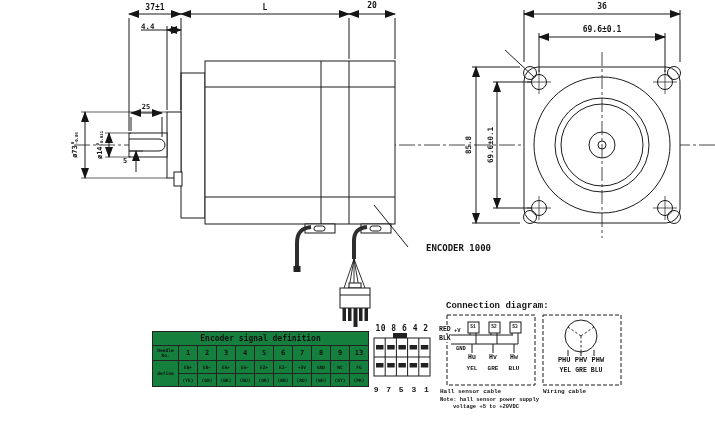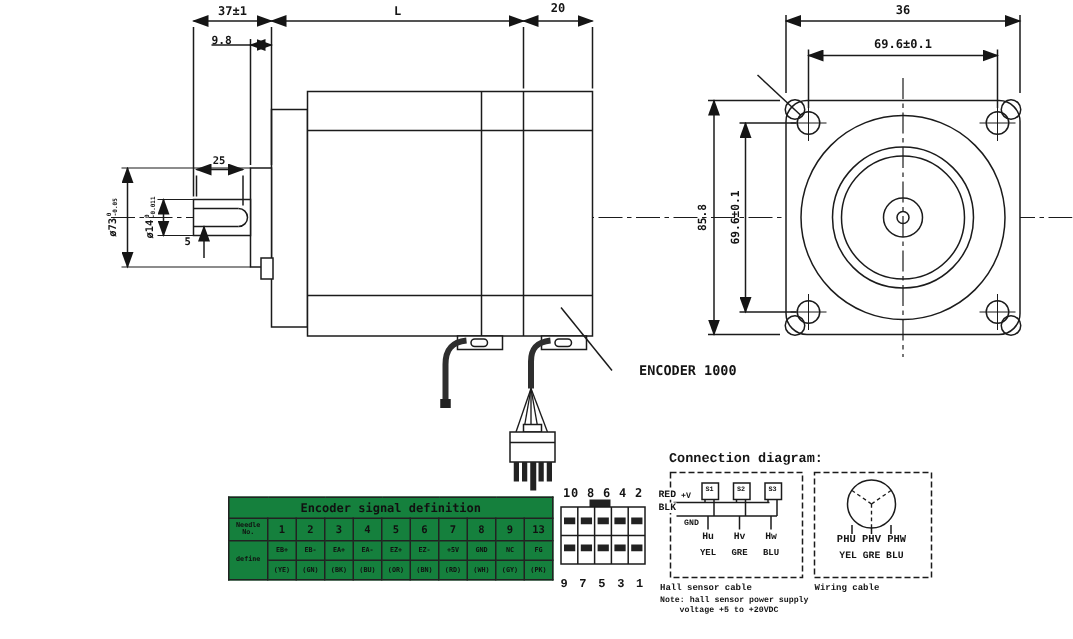--- a/index.html
+++ b/index.html
@@ -193,21 +193,21 @@
     </g>
     <line x1="549" y1="350" x2="549" y2="356"></line>
     <line x1="562" y1="352" x2="562" y2="356"></line>
     <line x1="575" y1="350" x2="575" y2="356"></line>
   </g>
 </svg>
 
 <div class="lbl c" style="left:136px;top:3px;font-size:8px;">37±1</div>
 <div class="lbl c" style="left:246px;top:3px;font-size:8px;">L</div>
 <div class="lbl c" style="left:353px;top:1px;font-size:8px;">20</div>
-<div class="lbl" style="left:122px;top:22px;font-size:7.5px;">9.8</div>
+<div class="lbl" style="left:122px;top:22px;font-size:7.5px;">4.4</div>
 <div class="lbl c" style="left:127px;top:103px;font-size:7px;">25</div>
 <div class="lbl" style="left:104px;top:157px;font-size:7px;">5</div>
 
 <div class="lbl rot" style="left:56px;top:145px;font-size:7px;">
   <span class="dia">
         <span>ø73</span>
         <span class="tol">
           <span>0</span>
           <span>-0.05</span>
         </span>

